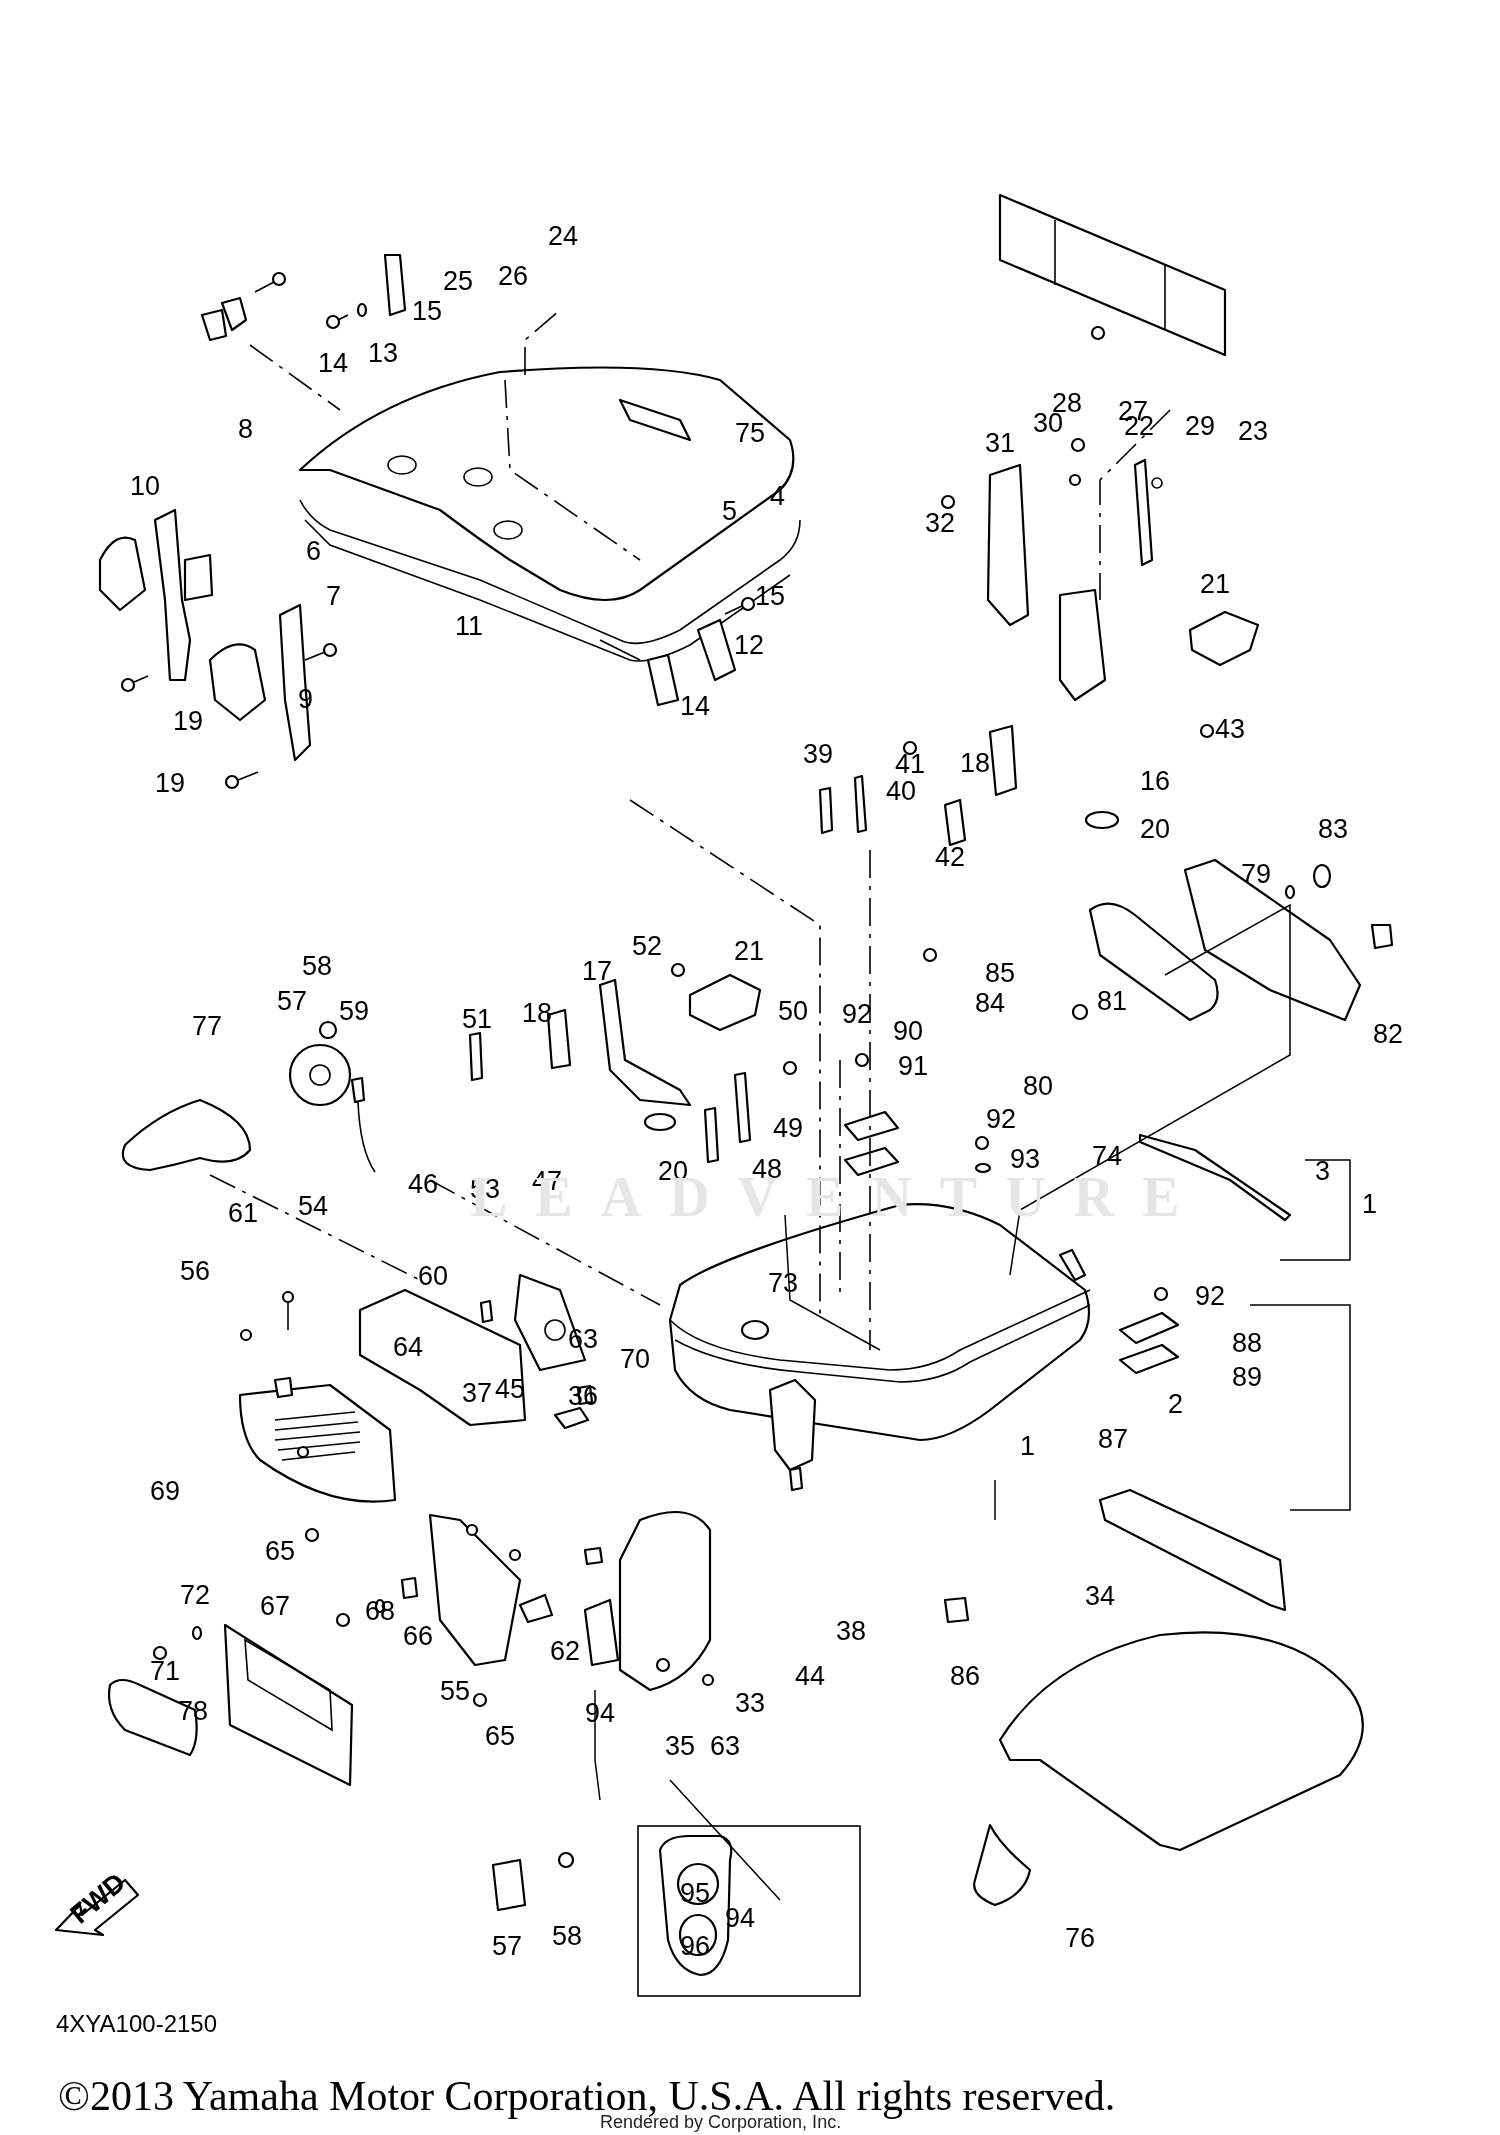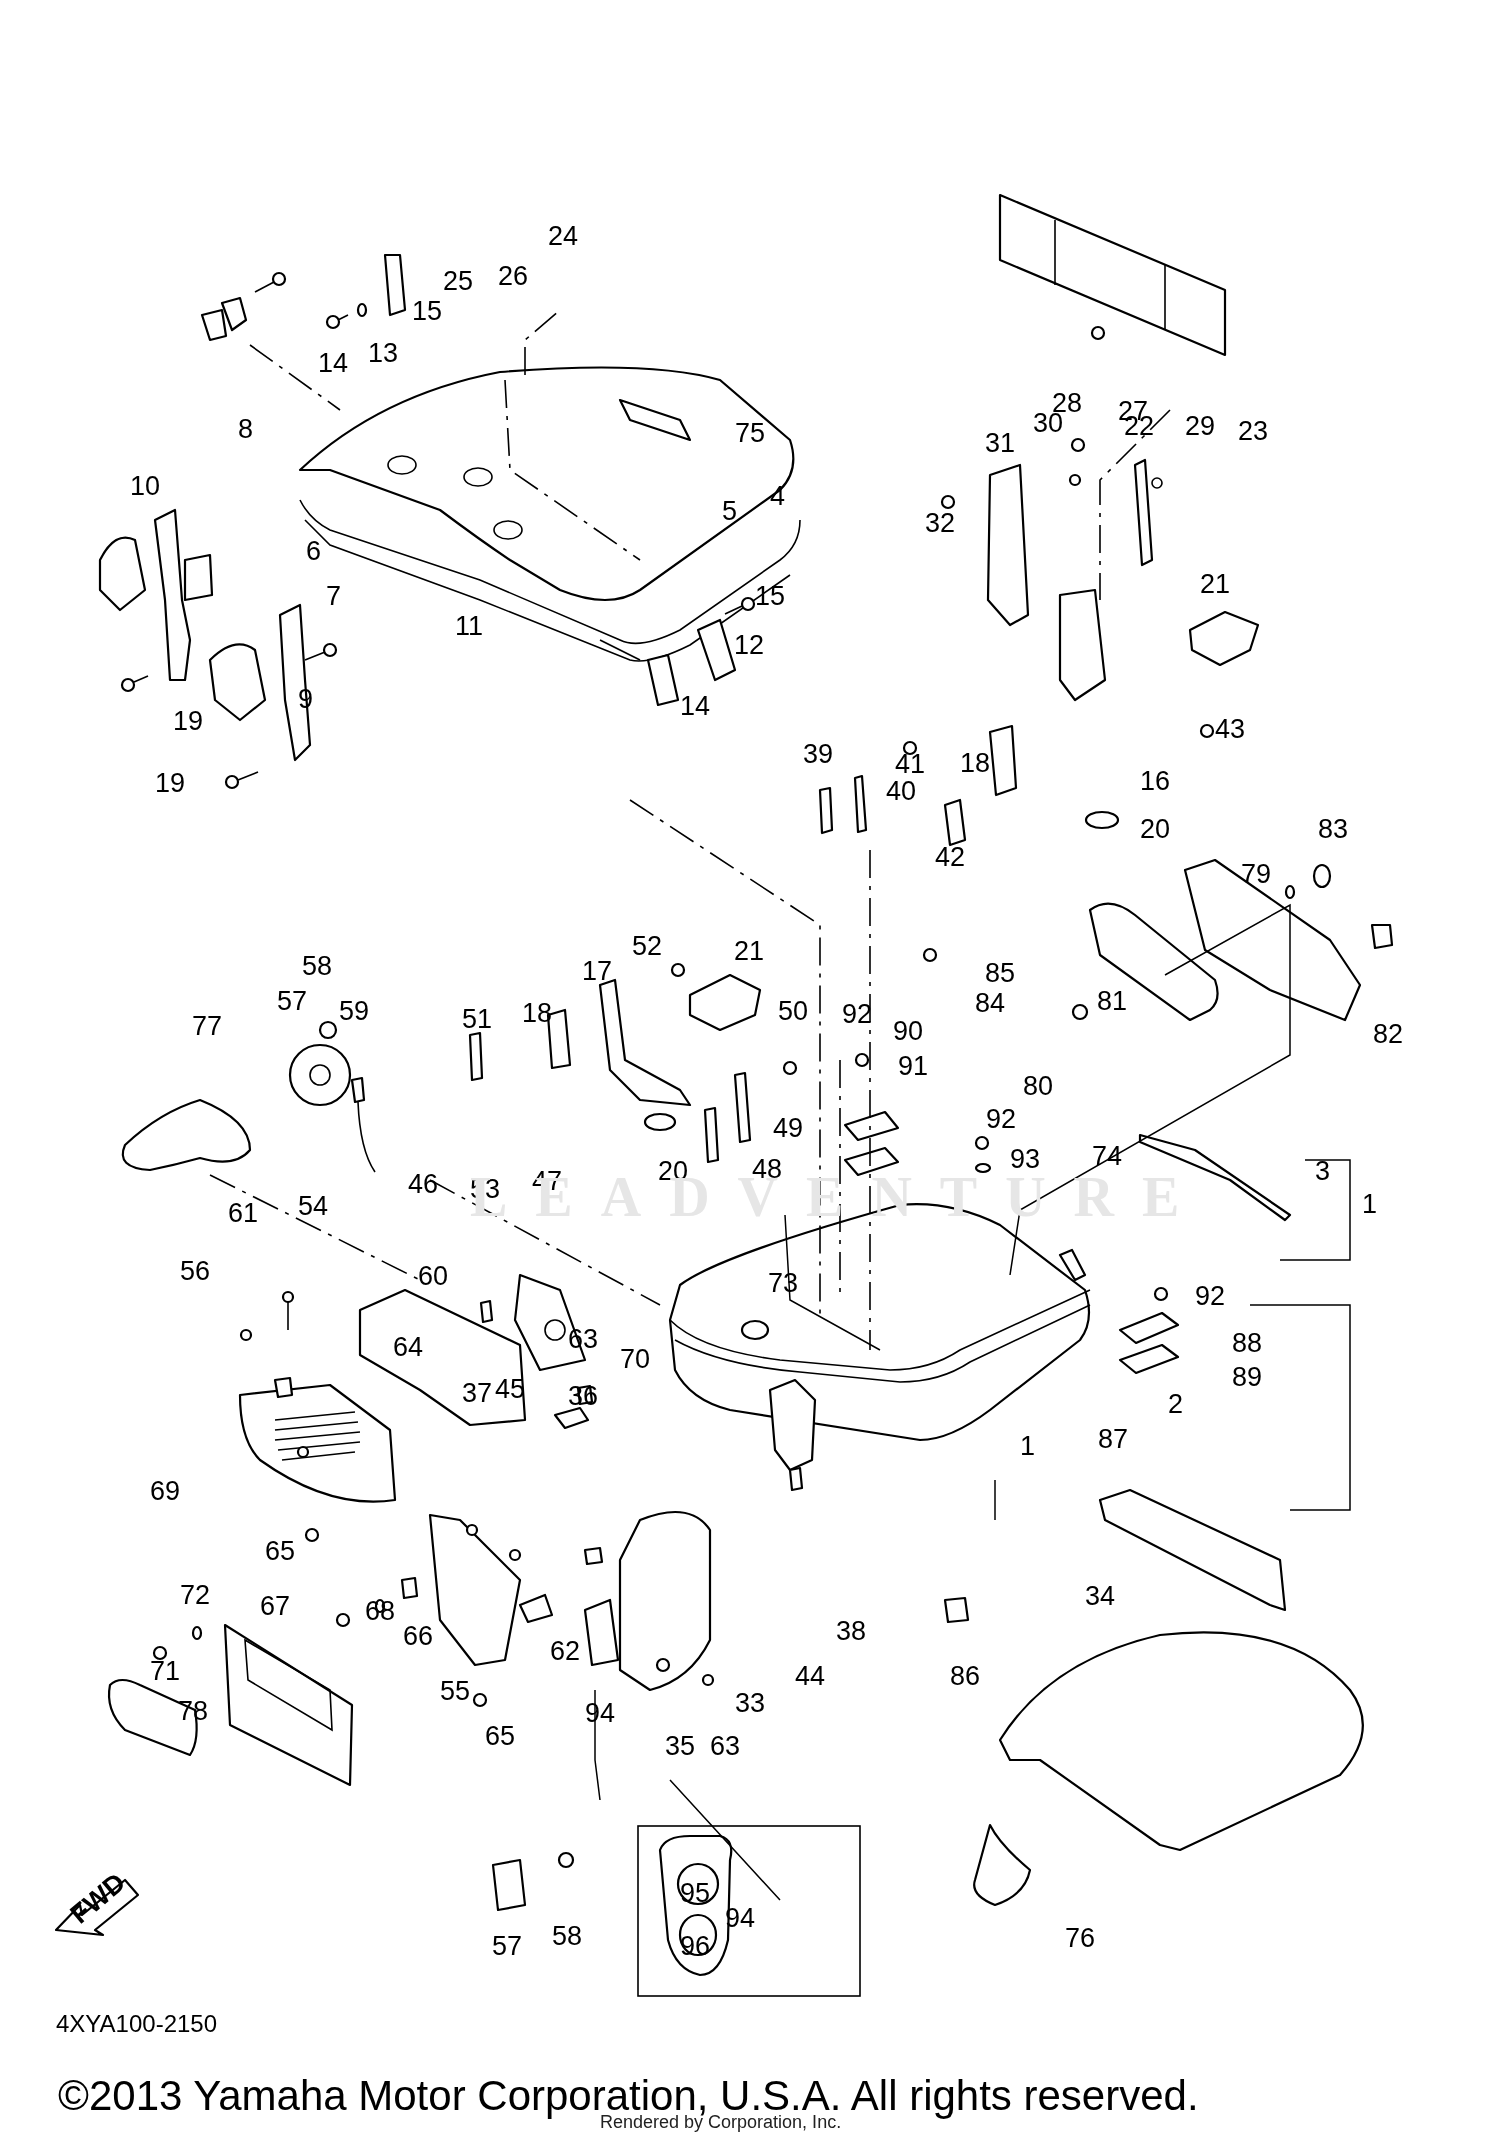--- a/index.html
+++ b/index.html
@@ -9,21 +9,21 @@
   .lbl { font-family: "Liberation Sans", sans-serif; font-size: 27px; fill: #000; }
   .part { fill: #ffffff; stroke: #000; stroke-width: 2.2; stroke-linejoin: round; }
   .thin { fill: none; stroke: #000; stroke-width: 1.6; }
   .dash { fill: none; stroke: #000; stroke-width: 1.6; stroke-dasharray: 28 8 4 8; }
   .leader { fill: none; stroke: #000; stroke-width: 1.5; }
   .watermark { position: absolute; left: 470px; top: 1165px; font-size: 56px; letter-spacing: 28px;
                color: #e6e6e6; font-family: Liberation Serif, serif; font-weight: bold; }
   .diagram-code { position: absolute; left: 56px; top: 2010px; font-size: 24px;
                   font-family: "Liberation Sans", sans-serif; }
   .copyright { position: absolute; left: 58px; top: 2072px; font-size: 42px;
-               font-family: Liberation Sans, sans-serif; white-space: nowrap; text-align: right; }
+               font-family: Liberation Serif, serif; white-space: nowrap; text-align: right; }
   .rendered { position: absolute; left: 600px; top: 2112px; font-size: 18px; color: #222;
               font-family: "Liberation Sans", sans-serif; }
 </style>
 </head>
 <body>
 
 <svg id="diagram" viewBox="0 0 1500 2135" xmlns="http://www.w3.org/2000/svg">
 
   <g>
     <path class="part" d="M300 470 Q380 395 500 372 Q650 360 720 380 L790 440 Q800 470 780 490 L640 590 Q610 610 560 590 L510 560 Q480 540 440 510 L330 470 Z"></path>

